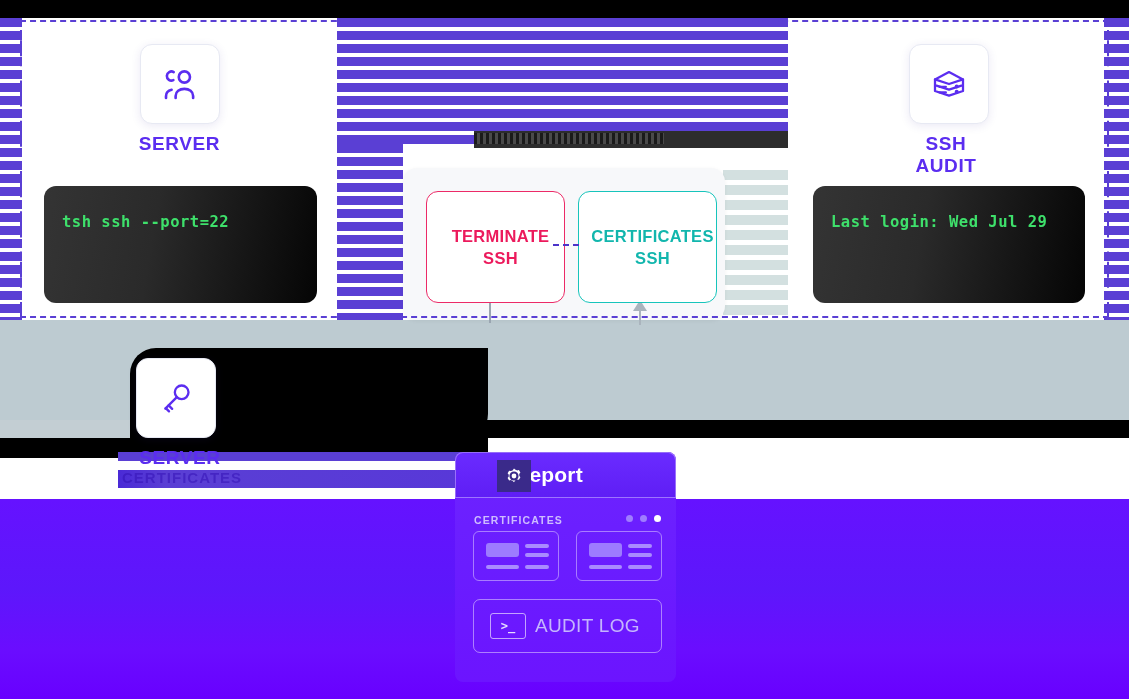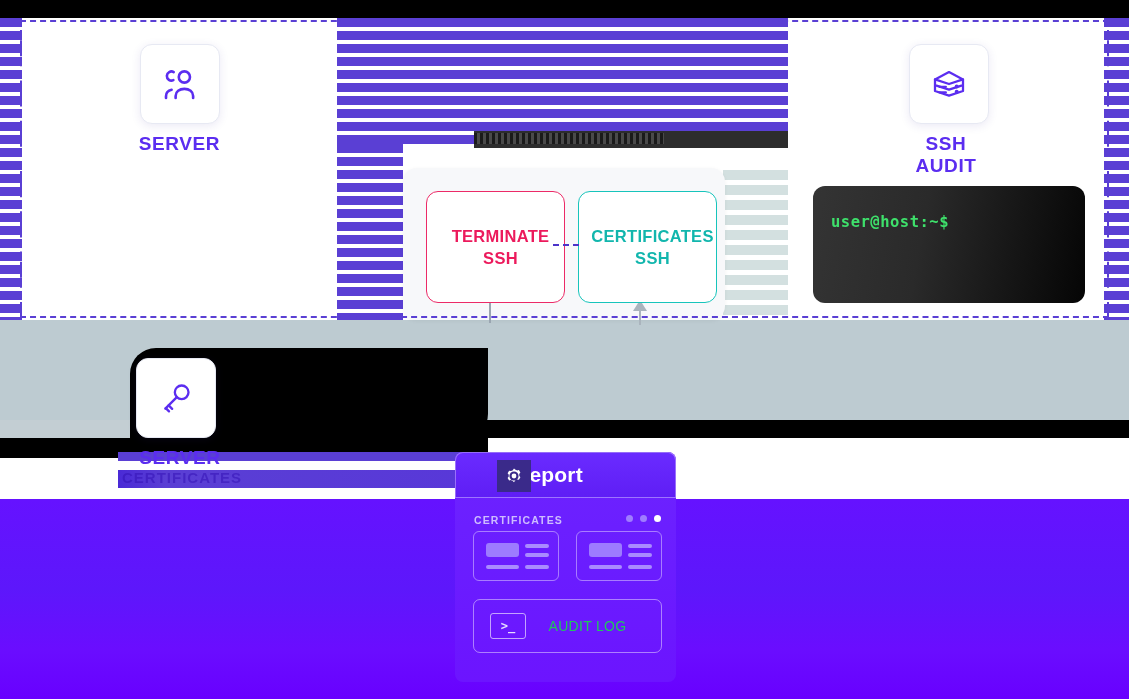--- a/index.html
+++ b/index.html
@@ -136,21 +136,21 @@
   .cc-l1{left:51px;top:12px;width:24px;}
   .cc-l2{left:51px;top:21px;width:24px;}
   .cc-l3{left:12px;top:33px;width:33px;}
   .cc-l4{left:51px;top:33px;width:24px;}
 
   .auditbtn{position:absolute;left:473px;top:599px;width:187px;height:52px;z-index:52;
      border:1px solid rgba(255,255,255,.45);border-radius:7px;display:flex;align-items:center;}
   .audit-ico{width:34px;height:24px;margin-left:16px;border:1.5px solid rgba(255,255,255,.6);
      border-radius:3px;display:flex;align-items:center;justify-content:center;
      color:#e6dcff;font-family:"DejaVu Sans Mono",monospace;font-size:12px;font-weight:700;}
-  .audit-txt{flex:1;text-align:center;color:#22c55e;font-size:14px;letter-spacing:.3px;padding-right:12px;}
+  .audit-txt{flex:1;text-align:center;color:#c4b5fd;font-size:19px;letter-spacing:.3px;padding-right:12px;}
 
   svg{display:block;}
 </style>
 </head>
 <body>
 
 <div class="stage">
 
   <div class="whiteband"></div>
   <div class="greyband"></div>
@@ -164,39 +164,42 @@
   <div class="card card-client">
     <div class="icontile" style="left:118px;top:24px;">
       <svg width="42" height="42" viewBox="0 0 24 24" fill="none" stroke="#5b2df0" stroke-width="1.5" stroke-linecap="round" stroke-linejoin="round">
         <circle cx="14.5" cy="8" r="3.2"></circle>
         <path d="M9.5 20v-1.2c0-2.4 2.2-4 5-4s5 1.6 5 4V20"></path>
         <path d="M8.2 9.8a2.6 2.6 0 1 1 .2-4.6"></path>
         <path d="M4 20v-1c0-1.9 1.3-3.3 3.2-3.7"></path>
       </svg>
     </div>
     <div class="node-label" style="left:0;top:113px;width:315px;">SERVER</div>
+    <div class="terminal" style="left:22px;top:166px;width:273px;height:117px;">
+      <div class="line">tsh ssh --port=22</div>
+    </div>
   </div>
 
   <div class="card card-server">
     <div class="icontile" style="left:121px;top:24px;">
       <svg width="42" height="42" viewBox="0 0 24 24" fill="none" stroke="#5b2df0" stroke-width="1.3" stroke-linecap="round" stroke-linejoin="round">
         <path d="M4 9.4 12 5.2l8 4.2-8 2.6z"></path>
         <path d="M4 9.4v3.2l8 2.6 8-2.6V9.4"></path>
         <path d="M4 12.8V16l8 2.6 8-2.6v-3.2"></path>
         <path d="M6.6 13.6h3.6M6.6 16.8h3.6"></path>
         <circle cx="16.4" cy="13.4" r=".5" fill="#5b2df0"></circle>
         <circle cx="16.4" cy="16.4" r=".5" fill="#5b2df0"></circle>
       </svg>
     </div>
     <div class="node-label" style="left:0;top:113px;width:316px;">
       <span>SSH</span><br>
       <span>AUDIT</span>
     </div>
     <div class="terminal" style="left:25px;top:166px;width:272px;height:117px;">
-      <div class="line">user@host:~$</div>
+      <div class="line">Last login: Wed Jul 29</div>
     </div>
   </div>
 
   <div class="stripecol stripe-left"></div>
   <div class="stripecol stripe-mid"></div>
   <div class="stripecol stripe-mid2"></div>
   <div class="stripecol stripe-right"></div>
   <div class="glitchbar"></div>
   <div class="glitchbar2"></div>
 

